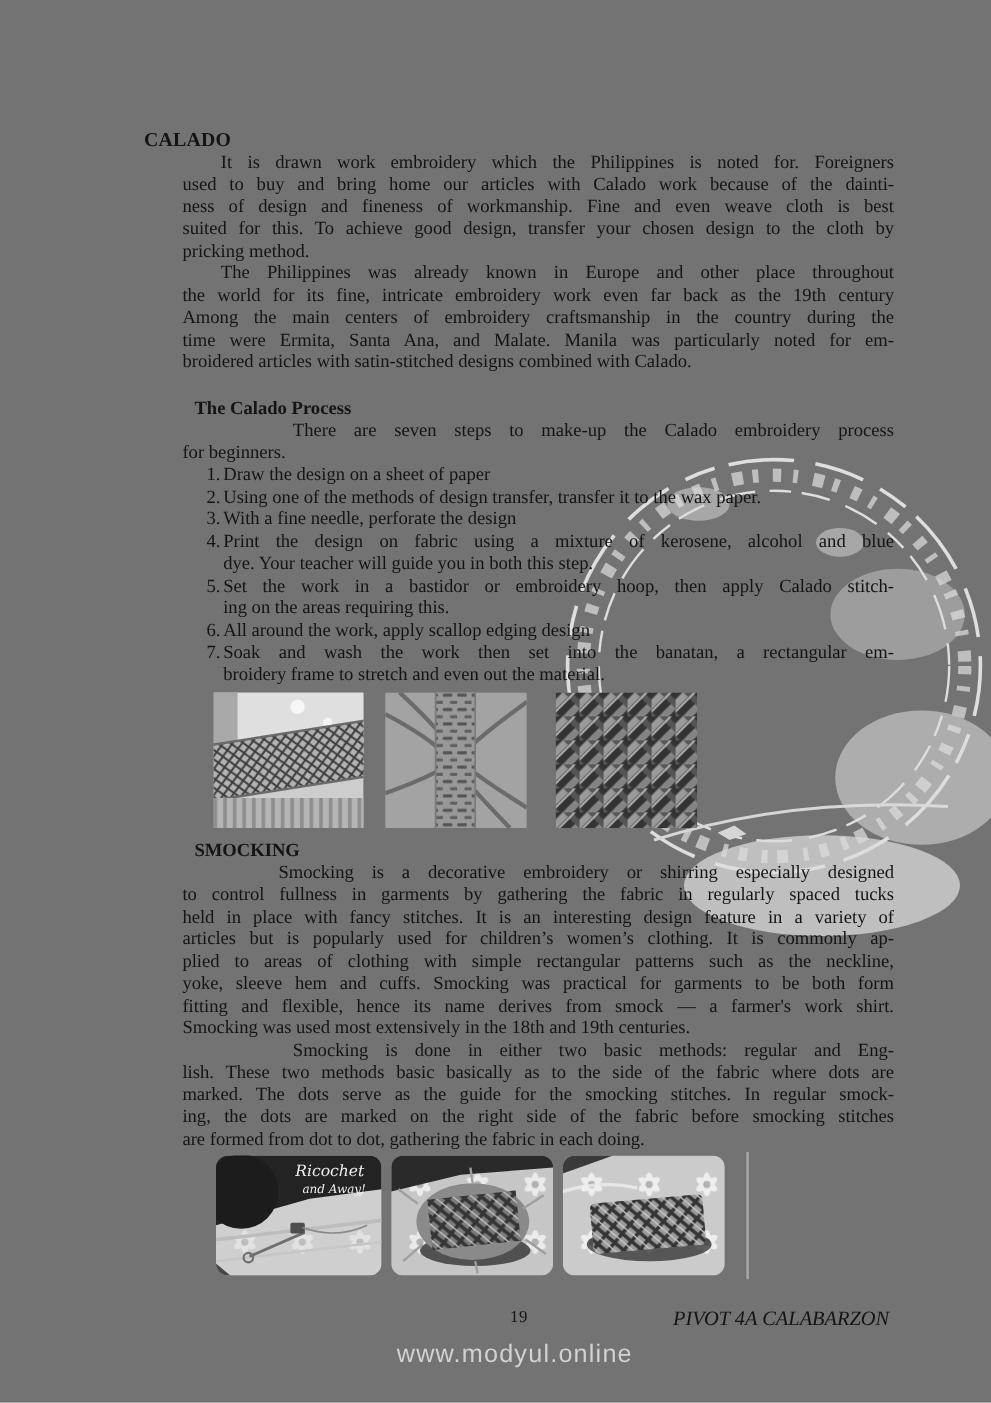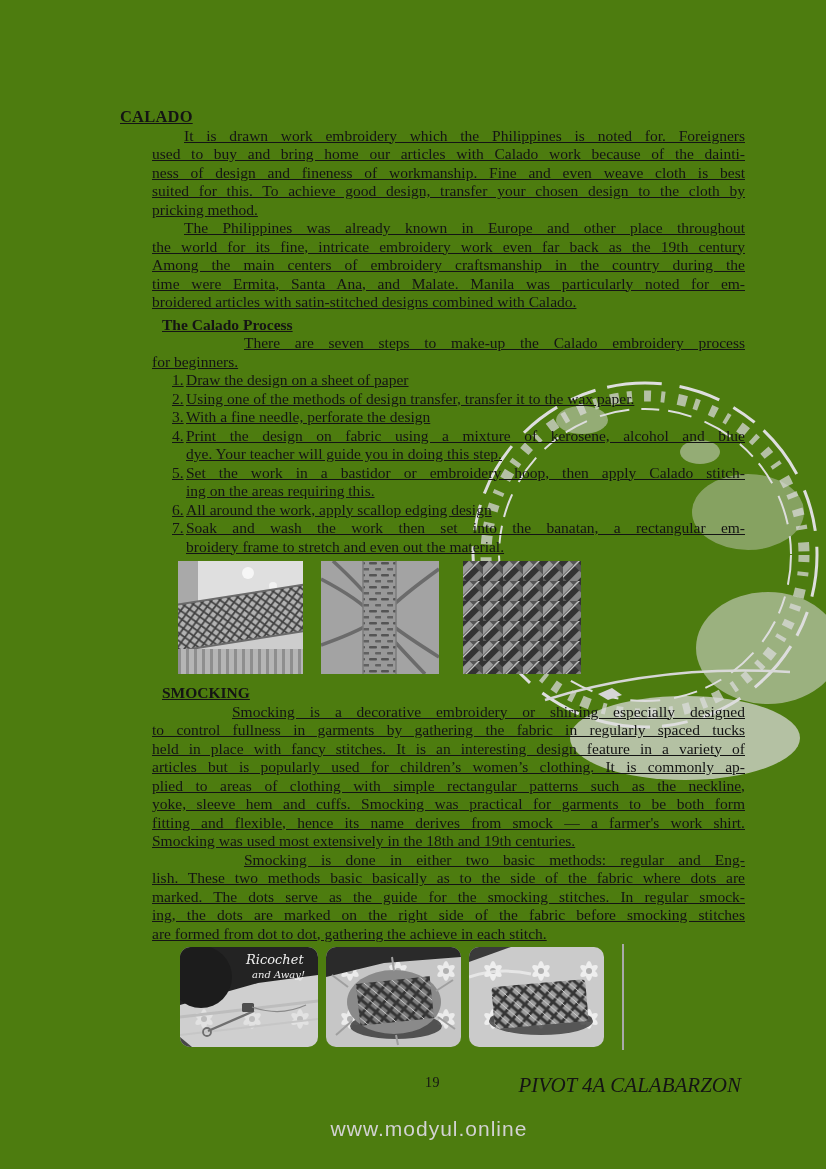--- a/index.html
+++ b/index.html
@@ -1,21 +1,20 @@
 <!DOCTYPE html>
 <html><head>
 <meta charset="utf-8">
 <style>
   * { margin:0; padding:0; box-sizing:border-box; }
   html,body { background:#ffffff; }
   .page {
-    position:relative; width:826px; height:1169px; background:#4d7c0f;
+    position:relative; width:826px; height:1169px; background:#737373;
     overflow:hidden; color:#141414;
     font-family:"Liberation Serif", serif;
-    text-decoration:underline;
   }
   .stamp-layer { position:absolute; top:0; left:0; z-index:0; pointer-events:none; }
   .content { position:relative; z-index:1; margin-left:120px; padding-top:108px; width:625px; }
 
   .h-main { font-size:16.5px; font-weight:bold; line-height:18.5px; letter-spacing:.2px; }
   .sub    { font-size:15.5px; font-weight:bold; line-height:18.5px; margin-left:42px; }
 
   .para { font-size:15.5px; line-height:18.5px;margin-left:32px; }
   .tline { text-align:justify; text-align-last:justify; }
   .para .tline:first-child { text-indent:var(--indent,0px); }
@@ -30,27 +29,27 @@
   .img-row { display:flex; align-items:flex-start; }
   .img-row-top { margin-left:58px; margin-top:5px; gap:18px; height:113px; }
   .img-row-top .fig3 { margin-left:6px; }
   .img-row-bottom { margin-left:60px; margin-top:4px; gap:8px; height:120px; }
   .fig { display:block; flex:0 0 auto; }
   .fig-rounded svg { border-radius:10px; }
   .v-rule { width:2px; height:106px; background:#a9a9a9; margin-left:10px; align-self:flex-start; margin-top:-3px; }
 
   .footer { position:relative; height:20px; margin-top:8px; }
   .page-number { position:absolute; left:0; right:0; text-align:center; font-size:14px; letter-spacing:.5px; }
-  .footer-right { position:absolute; right:4px; top:-2px; font-style:italic; font-size:21px; }
+  .footer-right { position:absolute; right:4px; top:-2px; font-style:italic; font-size:17px; }
 
   .site-watermark {
     position:absolute; left:16px; width:100%; top:1117px; text-align:center; z-index:1;
     font-family:"Liberation Sans", sans-serif; font-size:21px; color:#d2d2d2; letter-spacing:1px;
   }
-  .mt4 { margin-top:4px; } .mt10 { margin-top:10px; } .mt2 { margin-top:2px; }
+  .mt4 { margin-top:20px; } .mt10 { margin-top:10px; } .mt2 { margin-top:2px; }
 </style>
 </head>
 <body>
 
 <svg width="0" height="0" style="position:absolute" aria-hidden="true">
   <defs>
     <pattern id="p-net" width="9" height="9" patternUnits="userSpaceOnUse">
       <path d="M0,0 L9,9 M9,0 L0,9" stroke="#3d3d3d" stroke-width="1.6" fill="none"></path>
     </pattern>
     <pattern id="p-net-lg" width="14" height="14" patternUnits="userSpaceOnUse">
@@ -145,21 +144,21 @@
       <div class="step">
         <span class="step-num">3.</span>
         <div class="step-lines">
             <div class="tline">With a fine needle, perforate the design</div>
           </div>
       </div>
       <div class="step">
         <span class="step-num">4.</span>
         <div class="step-lines">
             <div class="tline">Print the design on fabric using a mixture of kerosene, alcohol and blue</div>
-            <div class="tline">dye. Your teacher will guide you in doing this step.</div>
+            <div class="tline">dye. Your teacher will guide you in both this step.</div>
           </div>
       </div>
       <div class="step">
         <span class="step-num">5.</span>
         <div class="step-lines">
             <div class="tline">Set the work in a bastidor or embroidery hoop, then apply Calado stitch-</div>
             <div class="tline">ing on the areas requiring this.</div>
           </div>
       </div>
       <div class="step">
@@ -225,21 +224,21 @@
         <div class="tline">yoke, sleeve hem and cuffs. Smocking was practical for garments to be both form</div>
         <div class="tline">fitting and flexible, hence its name derives from smock — a farmer's work shirt.</div>
         <div class="tline">Smocking was used most extensively in the 18th and 19th centuries.</div>
       </div>
 
     <div class="para" style="--indent:92px">
         <div class="tline">Smocking is done in either two basic methods: regular and Eng-</div>
         <div class="tline">lish. These two methods basic basically as to the side of the fabric where dots are</div>
         <div class="tline">marked. The dots serve as the guide for the smocking stitches. In regular smock-</div>
         <div class="tline">ing, the dots are marked on the right side of the fabric before smocking stitches</div>
-        <div class="tline">are formed from dot to dot, gathering the achieve in each stitch.</div>
+        <div class="tline">are formed from dot to dot, gathering the fabric in each doing.</div>
       </div>
 
     <div class="img-row img-row-bottom">
       <span class="fig fig-rounded">
         <svg width="138" height="100" viewBox="0 0 138 100">
           <rect width="138" height="100" fill="#cfcfcf"></rect>
           <rect width="138" height="100" fill="url(#p-daisy)" opacity="0.5"></rect>
           <polygon points="0,0 138,0 138,28 78,36 0,58" fill="#232323"></polygon>
           <ellipse cx="21" cy="30" rx="31" ry="31" fill="#1c1c1c"></ellipse>
           <text x="66" y="17" font-family="DejaVu Serif, serif" font-size="13" font-style="italic" fill="#efefef">Ricochet</text>

